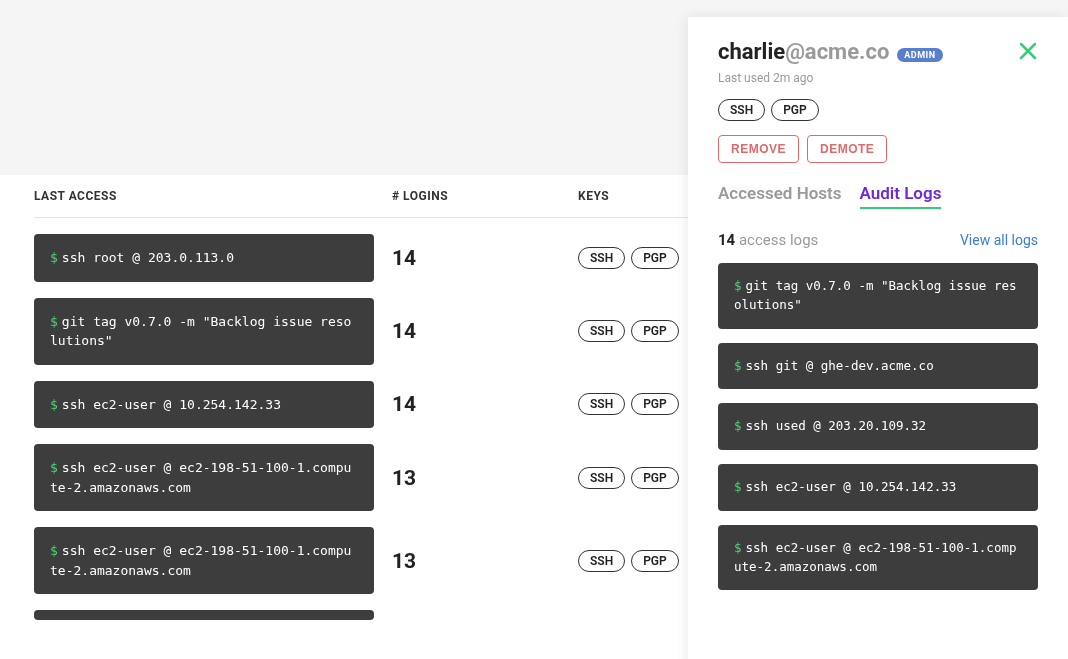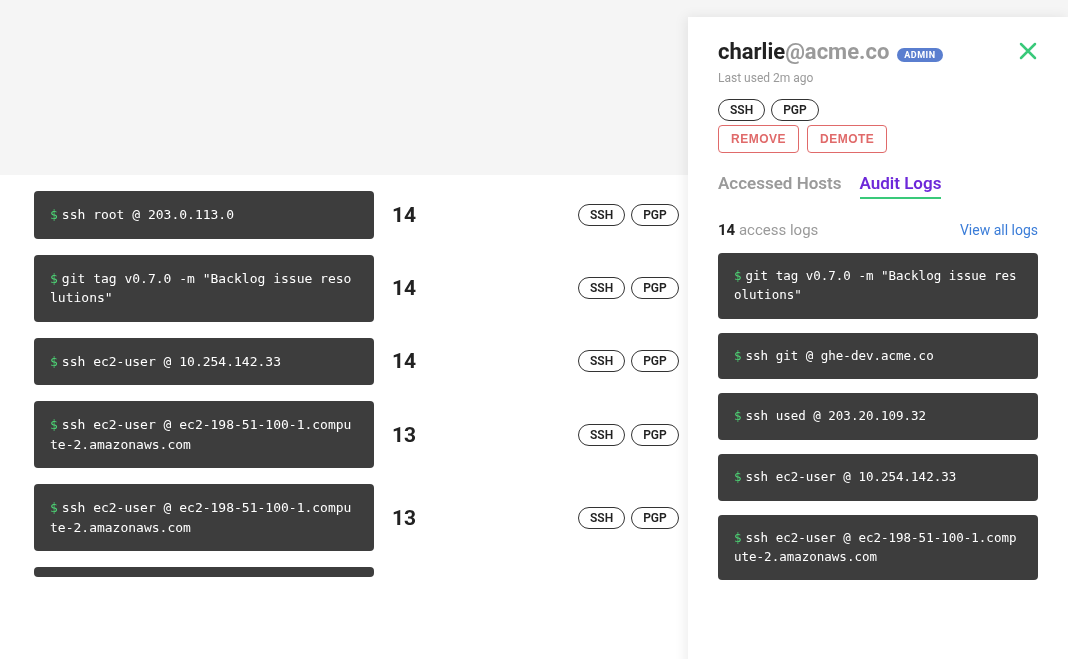--- a/index.html
+++ b/index.html
@@ -117,21 +117,21 @@
       margin-top: 6px;
     }
     .panel-key-pills {
       display: flex;
       gap: 6px;
       margin-top: 14px;
     }
     .panel-actions {
       display: flex;
       gap: 8px;
-      margin-top: 4px;
+      margin-top: 14px;
     }
     .danger-btn {
       border: 1px solid #e06a6a;
       color: #e06a6a;
       background: #fff;
       border-radius: 4px;
       padding: 6px 12px;
       font-size: 12px;
       font-weight: 600;
       letter-spacing: 0.5px;
@@ -168,20 +168,25 @@
       word-break: break-all;
     }
     .log-block .prompt { color: #4dd575; margin-right: 4px; }
   </style>
 </head>
 <body>
 
 <div class="top-gray"></div>
 
 <div class="main-table">
+  <div class="table-header">
+    <div class="col-last-access">LAST ACCESS</div>
+    <div class="col-logins"># LOGINS</div>
+    <div class="col-keys">KEYS</div>
+  </div>
 
   <div class="table-row">
     <div class="col-last-access">
       <div class="cmd-block"><span class="prompt">$</span><span>ssh root @ 203.0.113.0</span></div>
     </div>
     <div class="logins-val">14</div>
     <div class="key-pills">
       <span class="pill">SSH</span>
       <span class="pill">PGP</span>
     </div>

